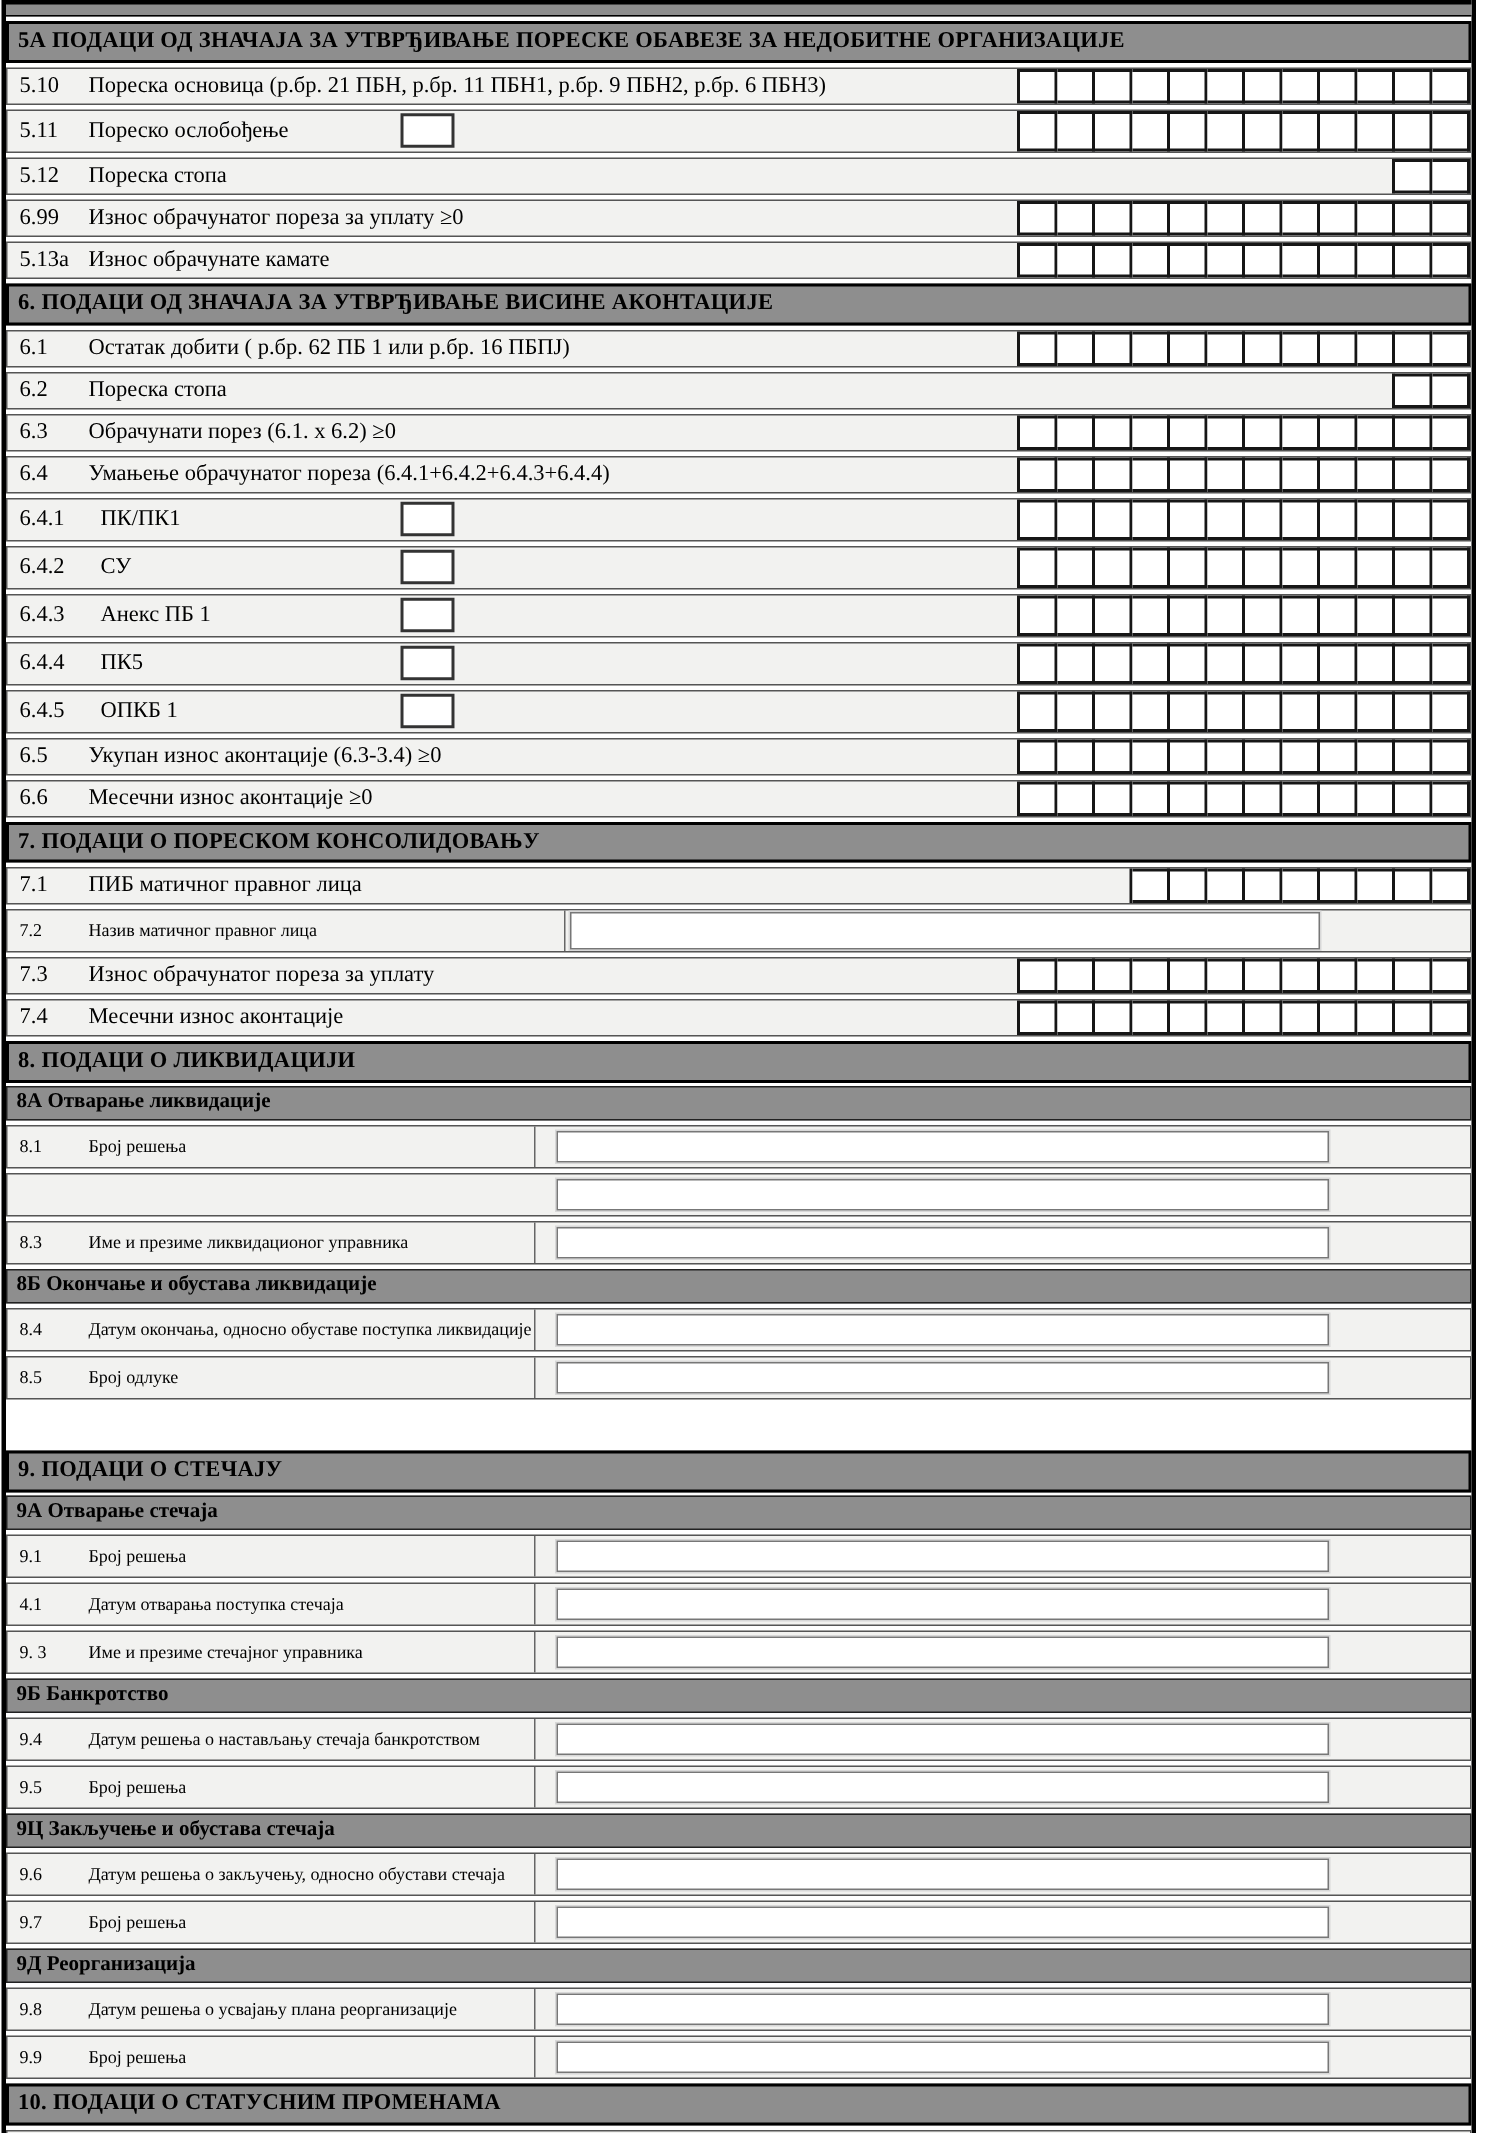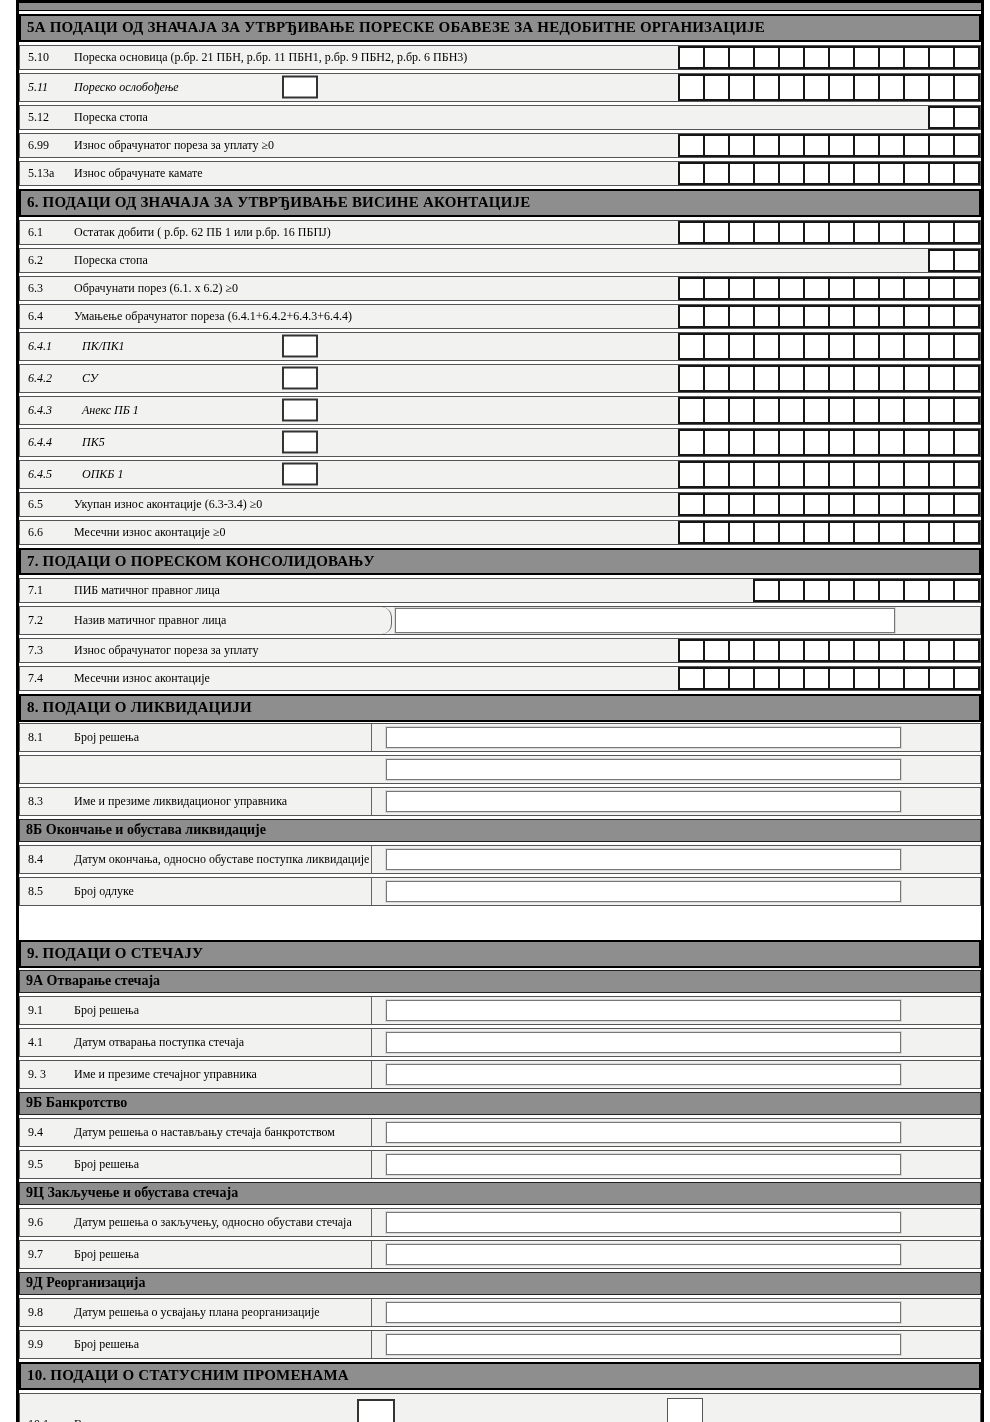--- a/index.html
+++ b/index.html
@@ -1,46 +1,46 @@
 <!DOCTYPE html>
 <html style="--header-bg: #8e8e8e; --row-bg: #f2f2f0; --cell-border: #161616;"><head>
 <meta charset="utf-8">
 <style>
   html,body{margin:0;padding:0;background:#fff;}
   body{width:990px;height:1422px;overflow:hidden;
        font-family:"Liberation Serif","DejaVu Serif",serif;color:#000;}
-  .page{width:990px;height:1322px;background:#fff;box-sizing:border-box;padding:0 6px 0 16px;}
+  .page{width:990px;height:1322px;background:#fff;box-sizing:border-box;padding:0 6px 0 1px;}
   .frame{border-left:3px solid #000;border-right:3px solid #000;border-bottom:2px solid #000;
          box-sizing:border-box;padding:0;}
   .top-strip{height:7px;background:var(--header-bg);border-top:3px solid #000;border-bottom:1px solid #000;margin-bottom:2px;}
   .sec-hdr{background:var(--header-bg);border:2px solid #000;box-sizing:border-box;
            font-weight:bold;font-size:15px;padding:2px 6px 3px 6px;margin:3px 0 3px 0;
            letter-spacing:.2px;line-height:1.25;}
   .sub-hdr{background:var(--header-bg);border:1px solid #222;box-sizing:border-box;
            font-weight:bold;font-size:14px;padding:2px 6px 3px 6px;margin:2px 0 3px 0;}
   .row{position:relative;display:flex;align-items:stretch;background:var(--row-bg);
        border:1px solid #555;box-sizing:border-box;margin-bottom:3px;height:25px;}
-  .row.tall{height:29px;font-style:italic;}
-  .lbl{flex:1;display:flex;align-items:center;padding-left:8px;font-size:12px;white-space:nowrap;overflow:hidden;}
+  .row.tall{height:29px;}
+  .lbl{flex:1;display:flex;align-items:center;padding-left:8px;font-size:15px;white-space:nowrap;overflow:hidden;}
   .num{display:inline-block;min-width:36px;margin-right:10px;}
   .num.wide{min-width:30px;margin-right:24px;}
   .cells{display:flex;margin-left:auto;border-left:2px solid var(--cell-border);}
   .cell{width:25px;background:#fff;box-sizing:border-box;
         border-right:2px solid var(--cell-border);
         border-top:2px solid var(--cell-border);
         border-bottom:2px solid var(--cell-border);}
   .chk{position:absolute;left:262px;top:50%;transform:translateY(-50%);
        width:36px;height:23px;background:#fff;border:2px solid #333;box-sizing:border-box;}
   
   .input-row{height:29px;}
   .lbl-cell{width:352px;display:flex;align-items:center;padding-left:8px;font-size:12px;
             border-right:1px solid #666;box-sizing:border-box;white-space:nowrap;overflow:hidden;}
   .tfield{position:absolute;left:366px;top:3px;bottom:3px;width:515px;background:#fff;
           border:1px solid #777;box-shadow:0 0 0 1px #d8d8d8;box-sizing:border-box;}
-  .row.r72 .lbl-cell{width:372px;border-radius:10px;}
+  .row.r72 .lbl-cell{width:372px;}
   .row.r72 .tfield{left:375px;width:500px;top:1px;bottom:1px;}
   
   .r101{height:46px;}
   .r101 .lbl{align-items:flex-end;padding-bottom:6px;}
   .r101 .chk1{position:absolute;left:337px;top:5px;width:38px;height:30px;background:#fff;border:2px solid #333;box-sizing:border-box;}
   .chk2-wrap{position:absolute;left:575px;top:4px;width:180px;text-align:center;}
   .chk2-wrap .chk2{width:36px;height:28px;background:#fff;border:1px solid #555;box-sizing:border-box;margin:0 auto;}
 </style>
 </head>
 <body>
@@ -440,20 +440,21 @@
           <div class="cell"></div>
           <div class="cell"></div>
           <div class="cell"></div>
           <div class="cell"></div>
           <div class="cell"></div>
           <div class="cell"></div>
         </div>
   </div>
 
   <div class="sec-hdr" style="margin-bottom:1px;">8. ПОДАЦИ О ЛИКВИДАЦИЈИ</div>
+  <div class="sub-hdr">8А Отварање ликвидације</div>
 
   <div class="row input-row">
     <div class="lbl-cell">
           <span class="num">8.1</span>
           <span>Број решења</span>
         </div>
     <div class="tfield"></div>
   </div>
   <div class="row input-row">
     <div class="tfield"></div>

